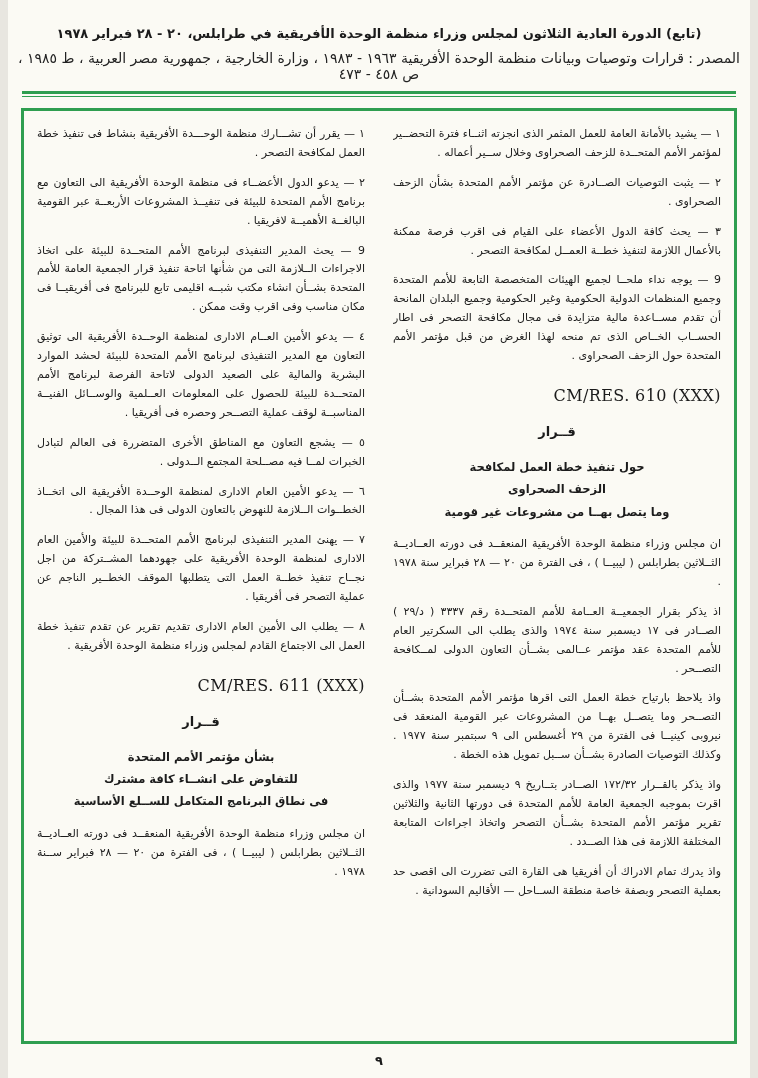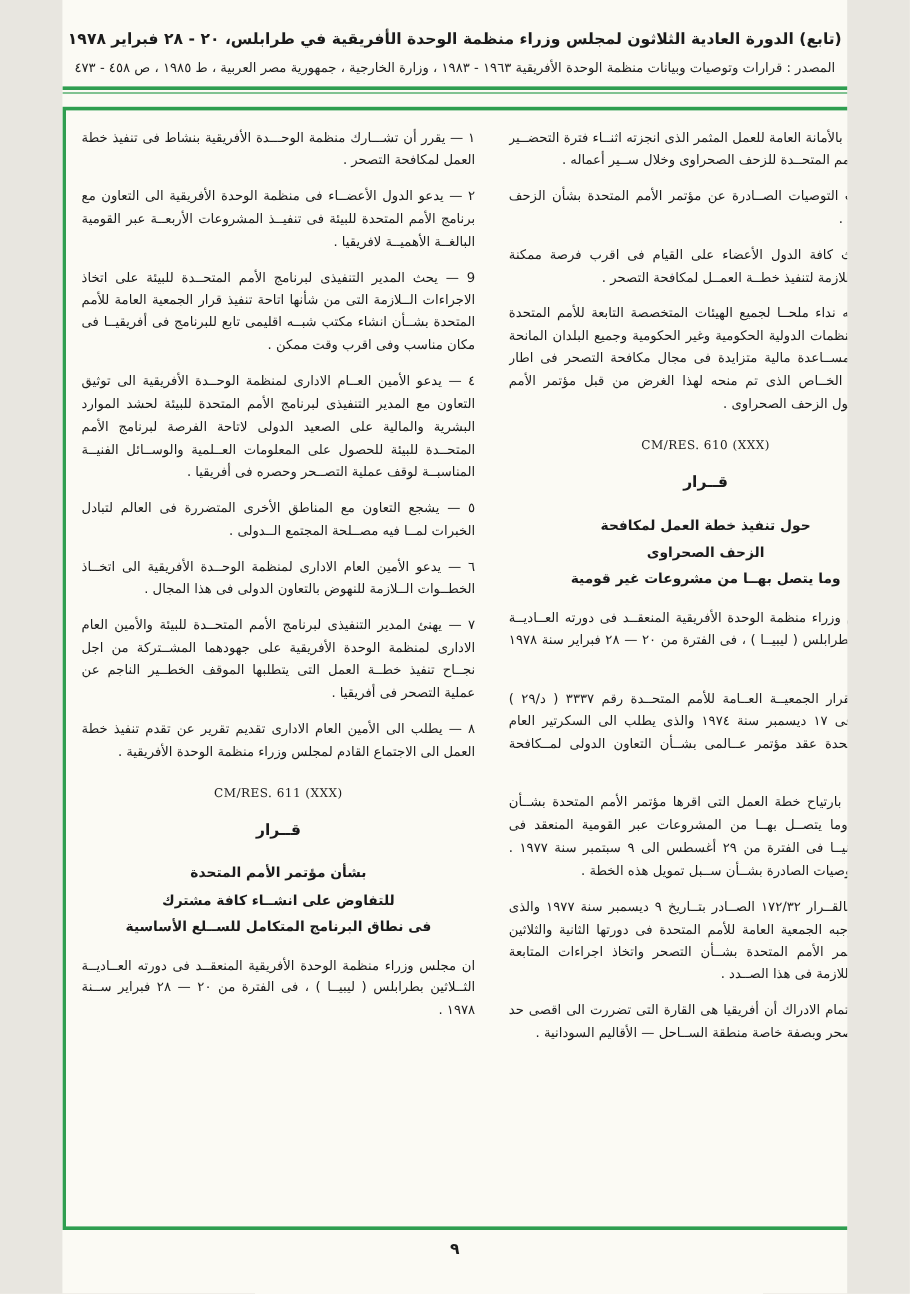--- a/index.html
+++ b/index.html
@@ -3,40 +3,40 @@
 <meta charset="utf-8">
 <style>
   html, body {
     margin: 0;
     padding: 0;
     background: #e8e6e0;
     font-family: "DejaVu Sans", sans-serif;
   }
   .page {
     position: relative;
-    width: 654px;
+    width: 742px;
     height: 1078px;
     margin: 0 auto;
     background: #fbfaf4;
     color: #1b1b1b;
     overflow: hidden;
   }
   .doc-header {
     padding-top: 26px;
     text-align: center;
     direction: rtl;
   }
   .doc-title {
     font-size: 13px;
     font-weight: bold;
     letter-spacing: 0.2px;
   }
   .doc-source {
     margin-top: 9px;
-    font-size: 11px;
+    font-size: 14px;
     color: #222;
   }
   .double-rule {
     width: 714px;
     margin: 9px auto 0;
   }
   .double-rule .r1 { height: 3px; background: #2f9e50; }
   .double-rule .r2 { height: 1px; background: #2f9e50; margin-top: 2px; }
   .content-box {
     box-sizing: border-box;
@@ -62,23 +62,23 @@
     font-size: 11px;
     line-height: 1.72;
     overflow: hidden;
   }
   .col p.para {
     margin: 0 0 11px 0;
     text-align: justify;
   }
   .col .ref {
     direction: ltr;
-    text-align: center;
+    text-align: right;
     font-family: "DejaVu Serif", serif;
-    font-size: 10px;
+    font-size: 16px;
     letter-spacing: 0.4px;
     margin: 16px 0 12px;
   }
   .col .heading {
     text-align: center;
     font-weight: bold;
     font-size: 13px;
     margin: 4px 0 10px;
     letter-spacing: 1px;
   }

